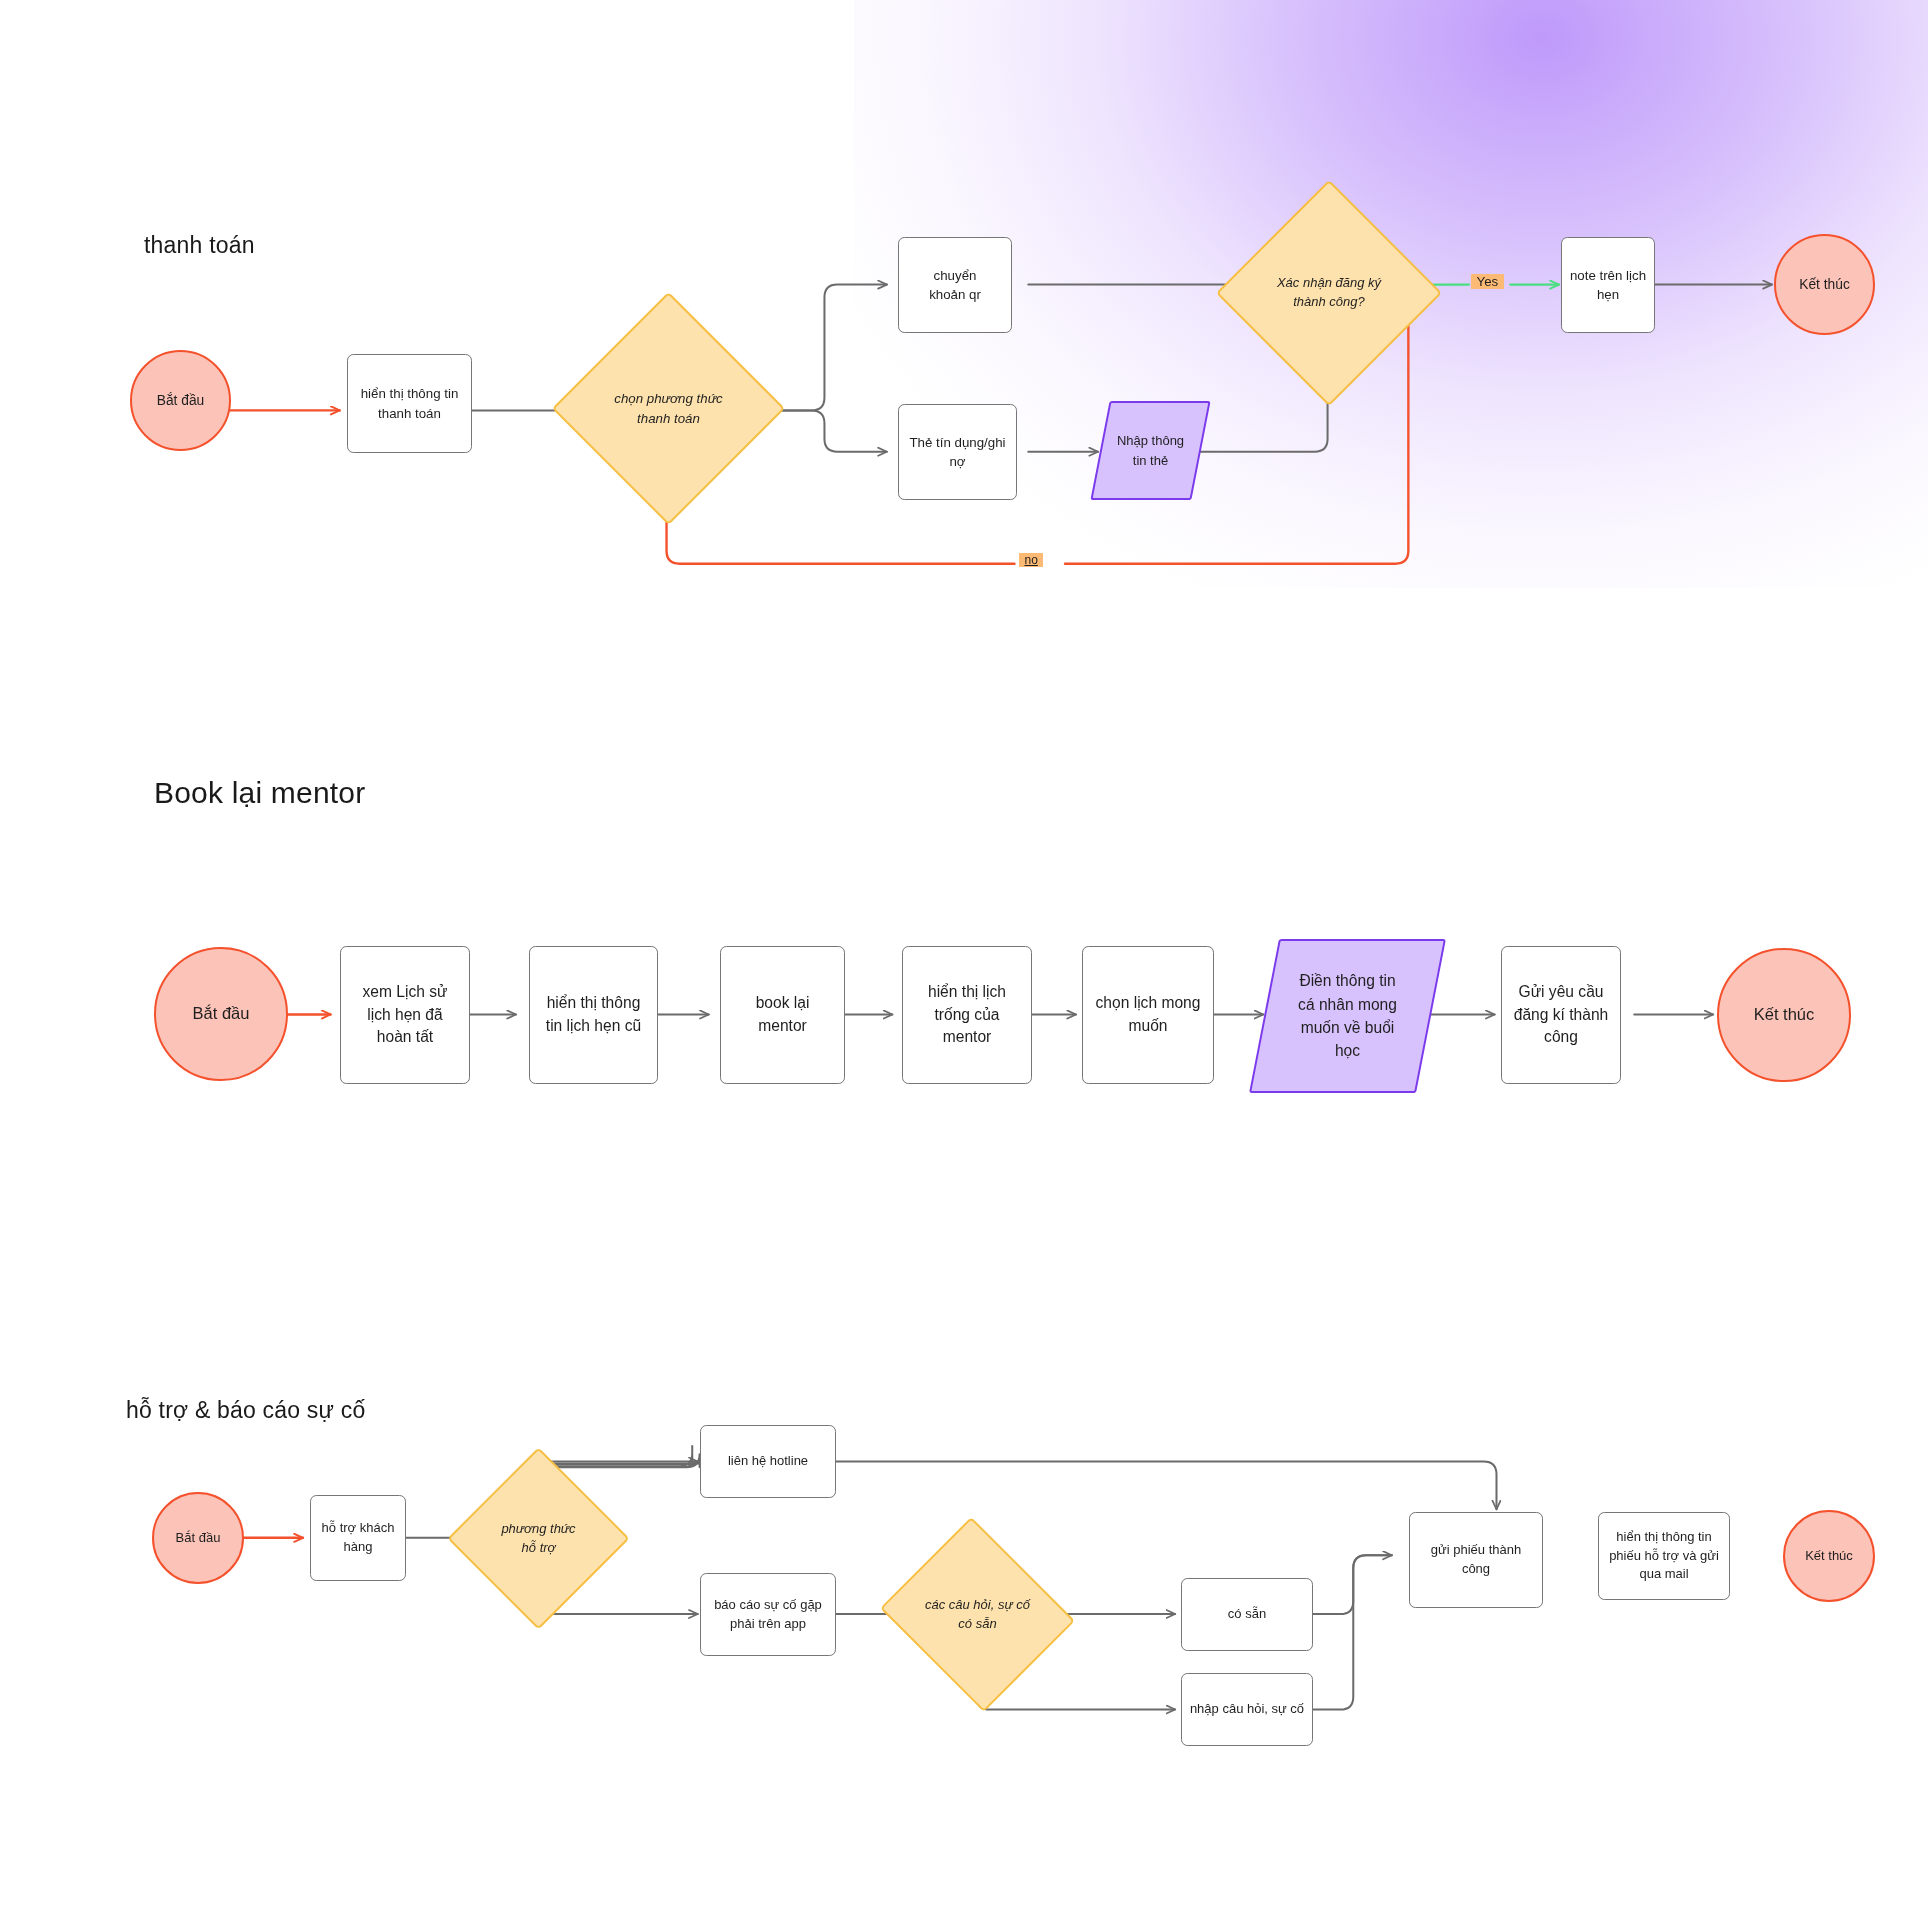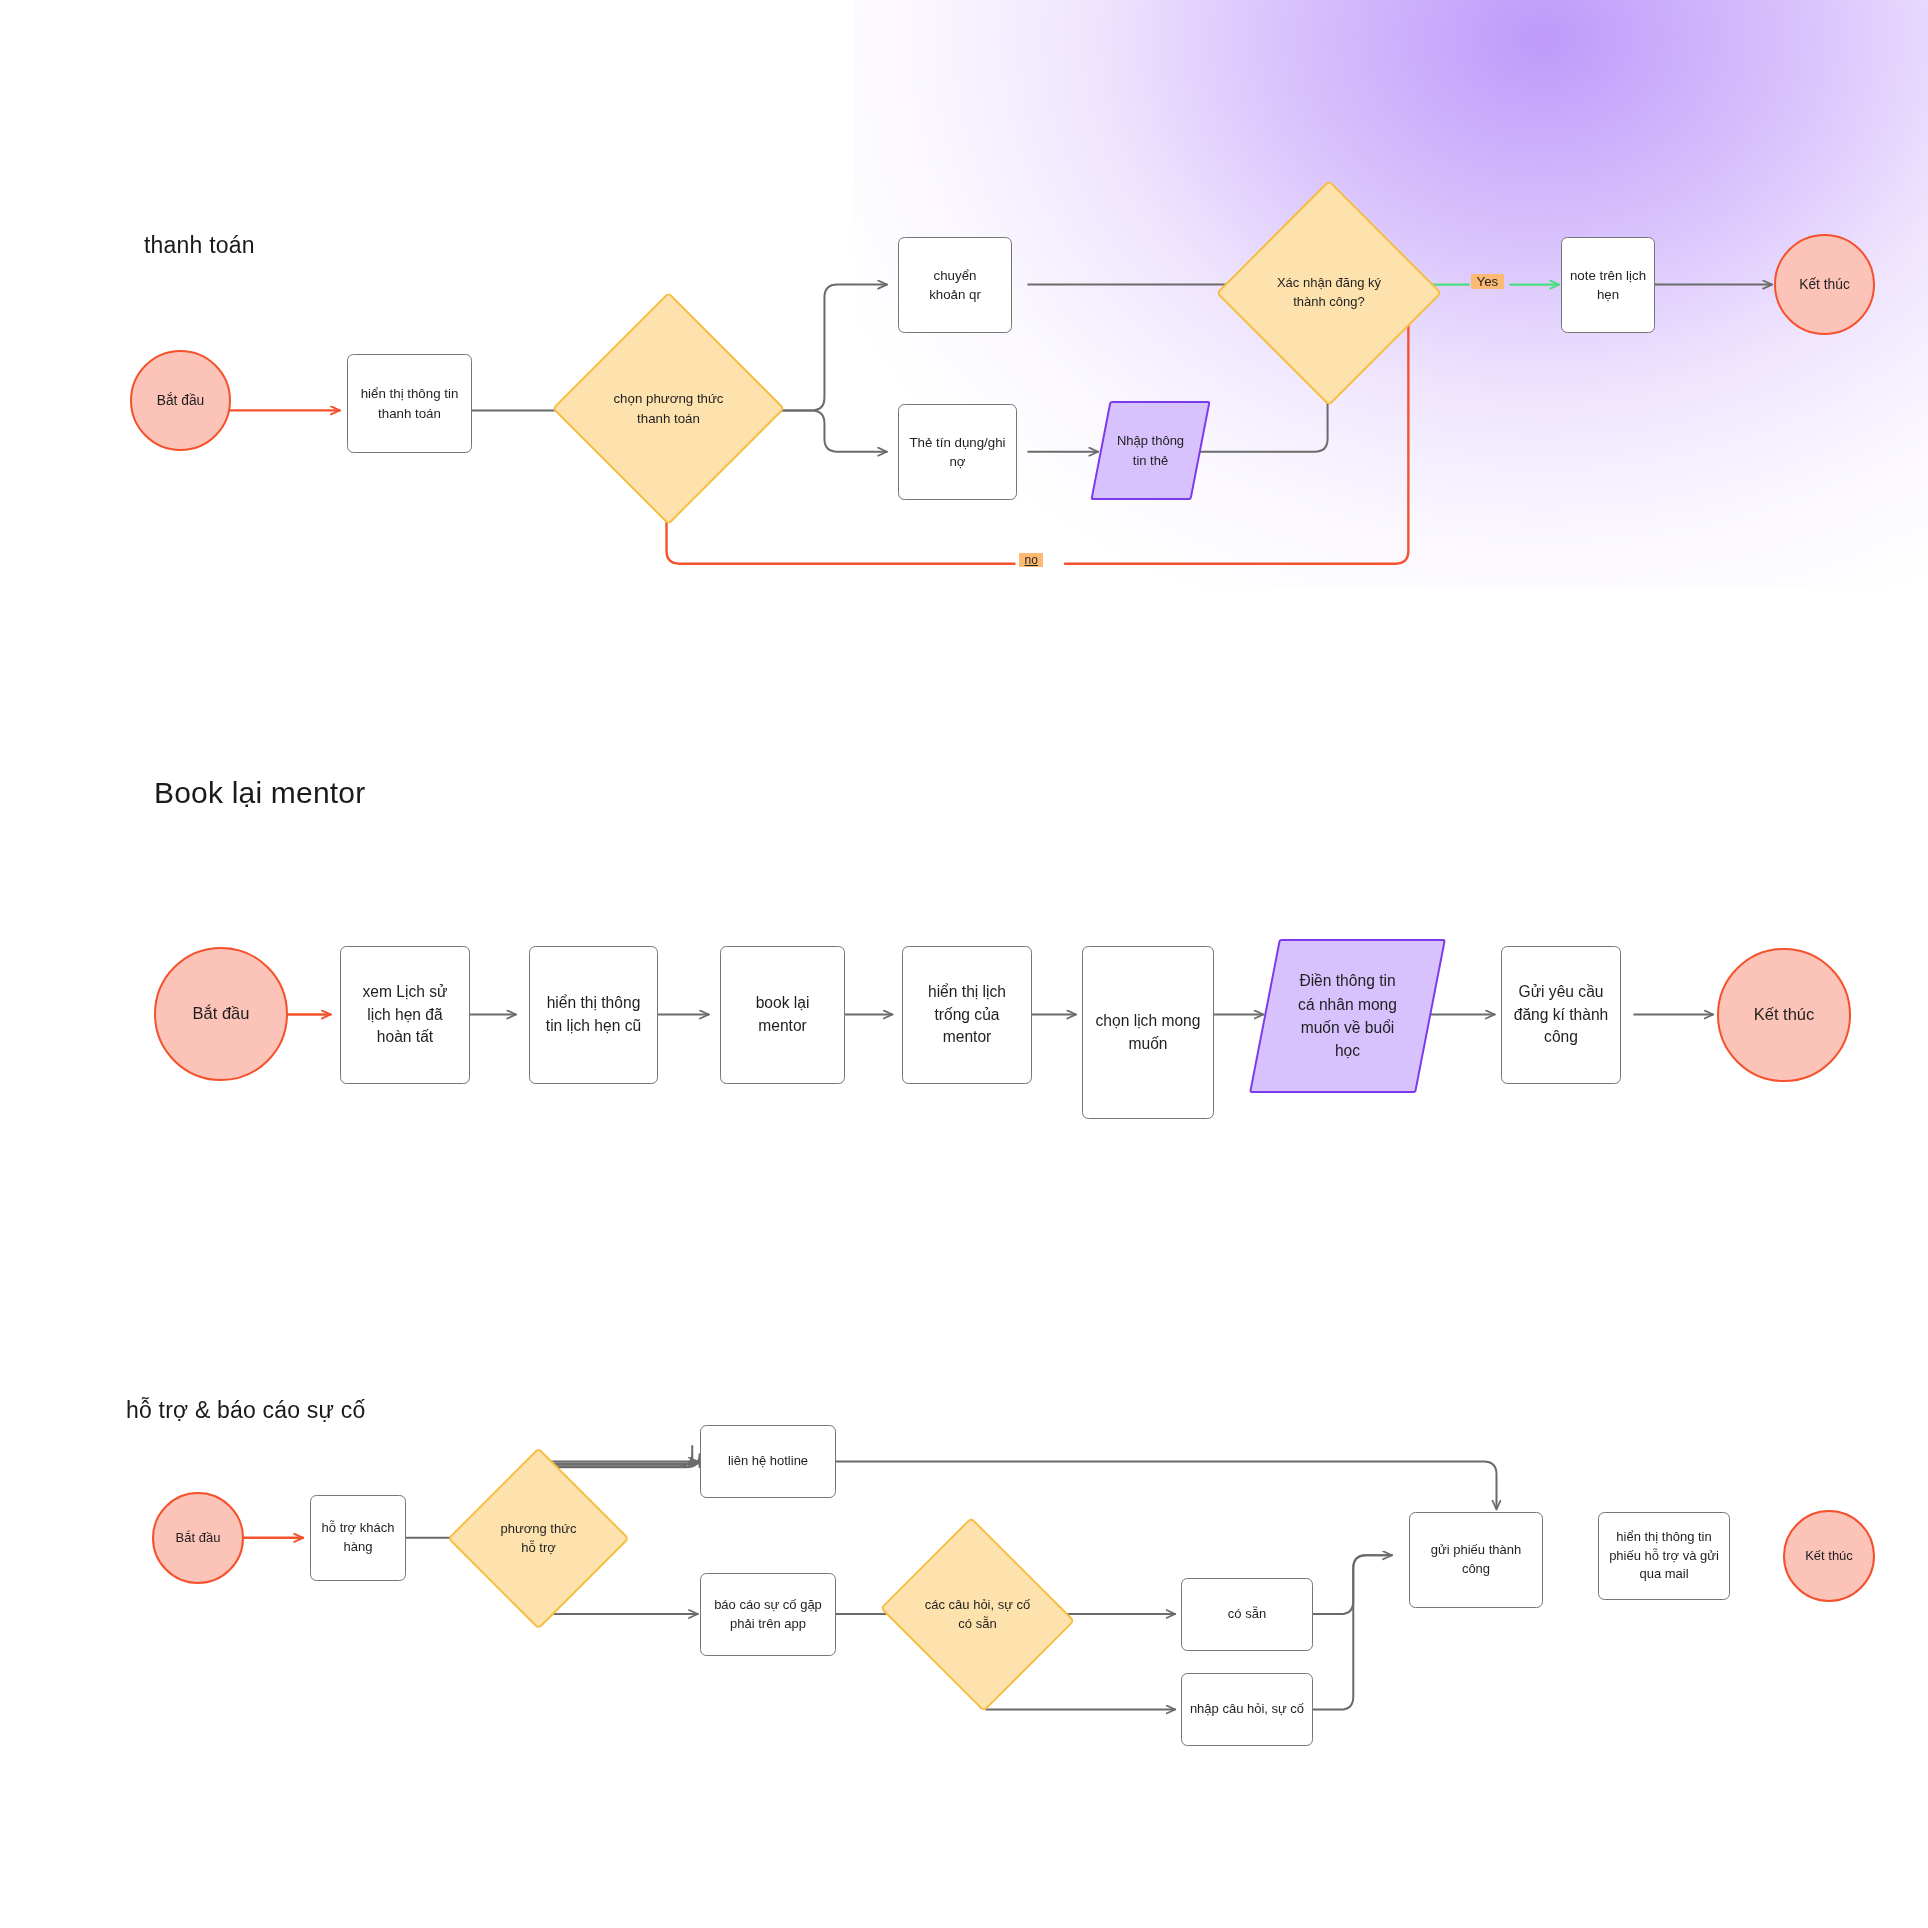--- a/index.html
+++ b/index.html
@@ -52,21 +52,21 @@
   .dec-shape{
     position:absolute;inset:0;
     background:#fde2ad;
     border:2.3px solid #f6bf43;
     transform:rotate(45deg);
     border-radius:4.6px;
   }
   .dec-label{
     position:absolute;inset:0;
     display:flex;align-items:center;justify-content:flex-start;
-    text-align:center;color:#1f1f1f;line-height:1.45;
+    text-align:center;color:#1f1f1f;line-height:1.45;font-style:italic;
   }
   .io-wrap{position:absolute;}
   .io-shape{
     position:absolute;inset:0;
     background:#d7c2fd;
     border:2.3px solid #7c3aed;
     transform:skewX(-11deg);
     border-radius:2.8px;
   }
   .io-label{
@@ -257,21 +257,21 @@
   </div>
 
   <div class="node proc" style="left:720px;top:946px;width:125px;height:138px;font-size:15.6px;padding:0 9.2px;">
     <span>book lại mentor</span>
   </div>
 
   <div class="node proc" style="left:902px;top:946px;width:130px;height:138px;font-size:15.6px;padding:0 20px;">
     <span>hiển thị lịch trống của mentor</span>
   </div>
 
-  <div class="node proc" style="left:1082px;top:946px;width:132px;height:173px;font-size:15.6px;padding:0 11px;">
+  <div class="node proc" style="left:1082px;top:946px;width:132px;height:138px;font-size:15.6px;padding:0 11px;">
     <span>chọn lịch mong muốn</span>
   </div>
 
   <div class="io-wrap" style="left:1264px;top:939px;width:167px;height:154px;">
     <div class="io-shape"></div>
     <div class="io-label" style="font-size:15.6px;padding:0 27.5px;">
       <span>Điền thông tin cá nhân mong muốn về buổi học</span>
     </div>
   </div>
 

